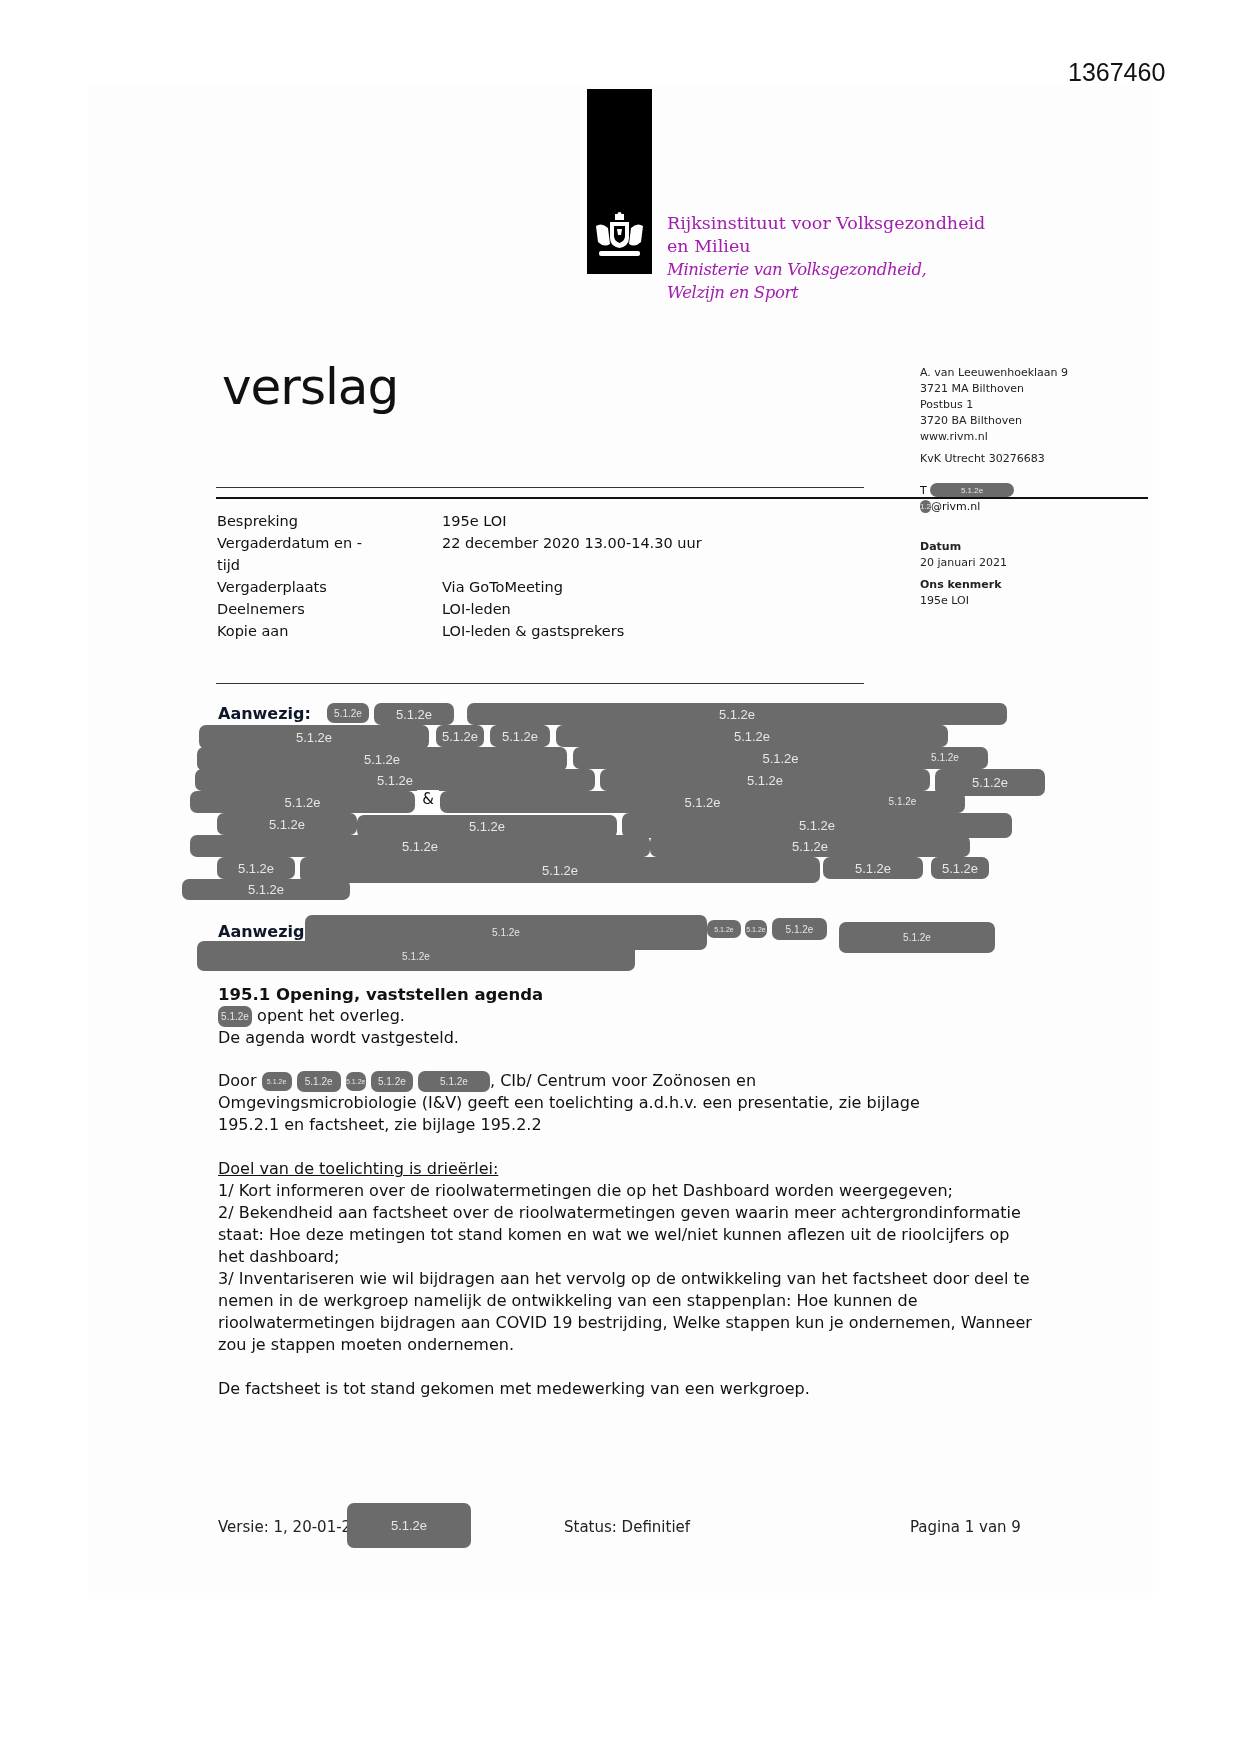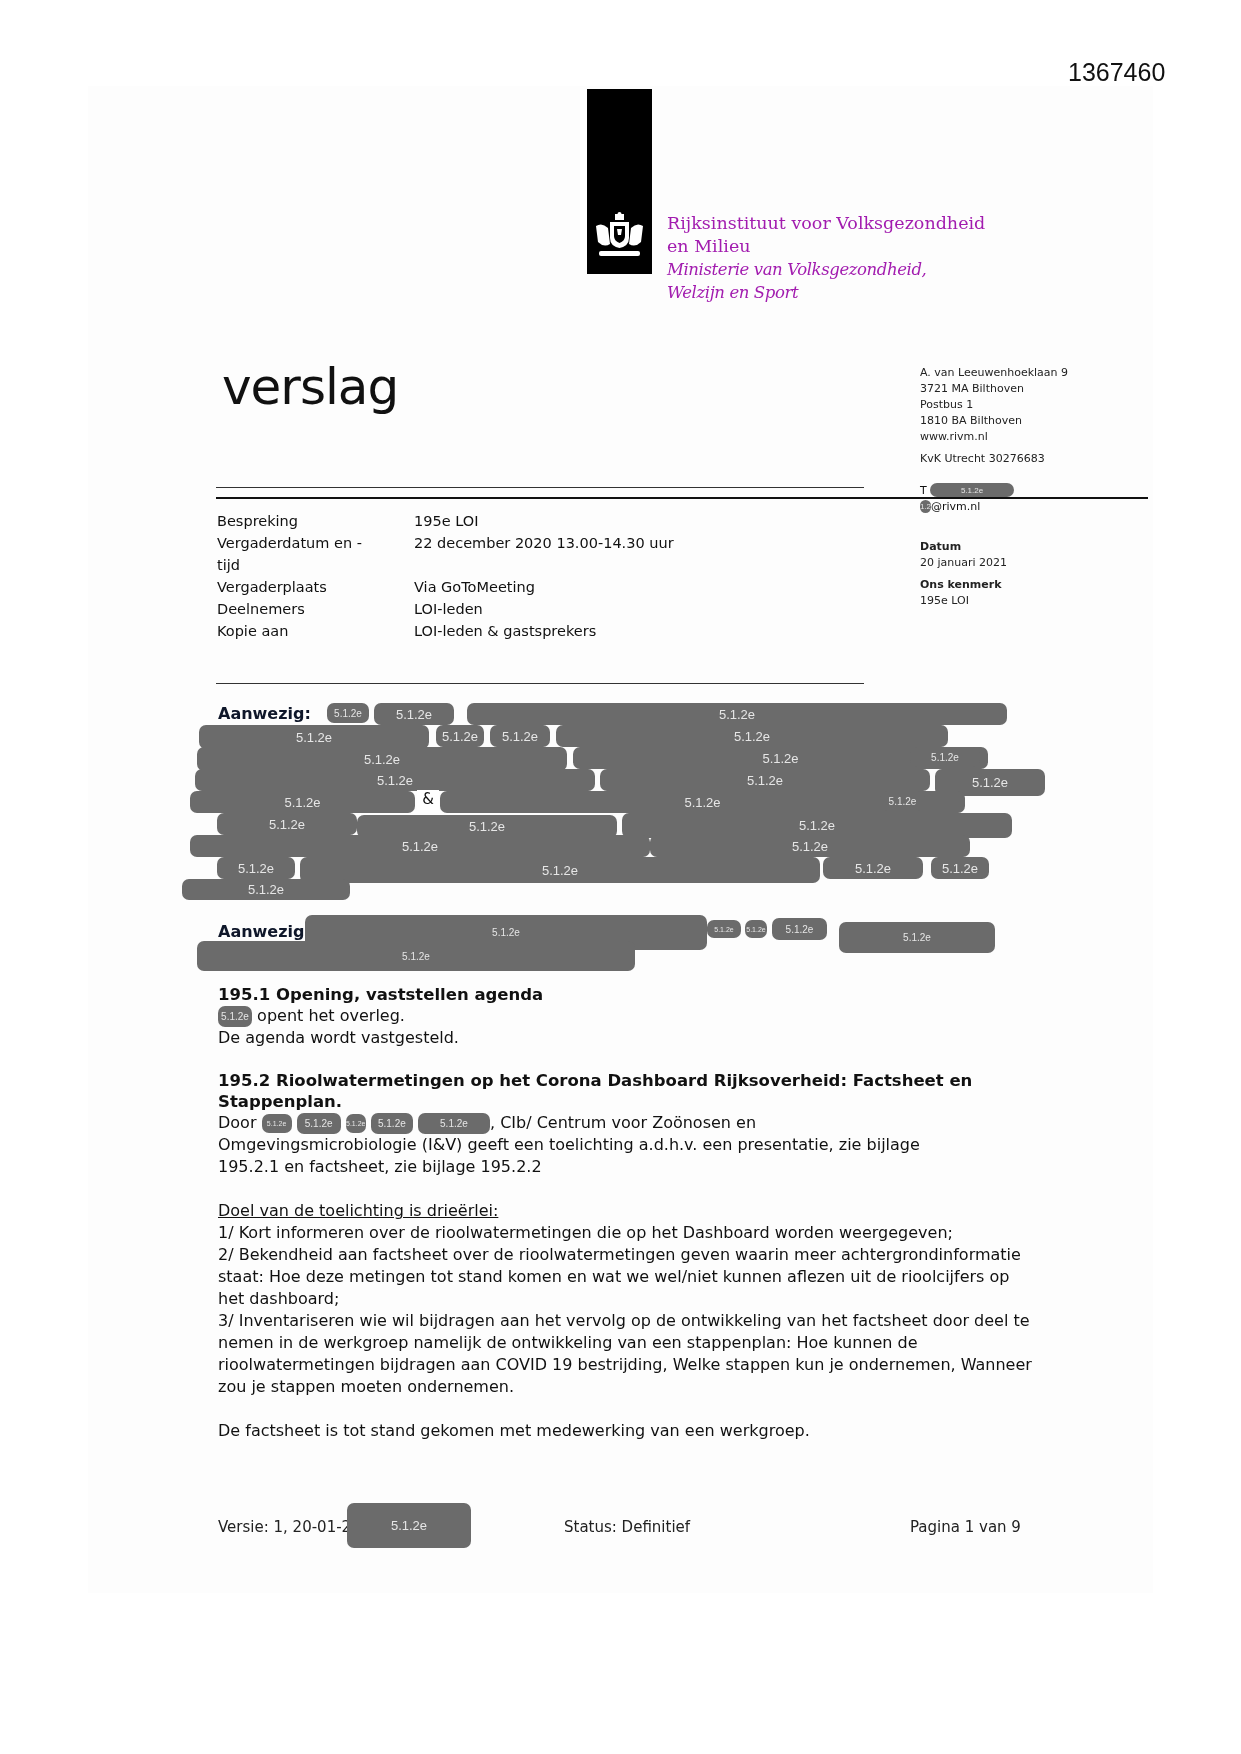--- a/index.html
+++ b/index.html
@@ -10,21 +10,21 @@
   .doc-id { position: absolute; left: 1068px; top: 58px; font-family: "Liberation Sans", sans-serif; font-size: 25px; color: #111; }
   .logo-bar { position: absolute; left: 587px; top: 89px; width: 65px; height: 185px; background: #000; }
   .crest { position: absolute; left: 6px; bottom: 14px; width: 53px; height: 48px; }
   .org { position: absolute; left: 667px; top: 212px; font-family: "DejaVu Serif", serif; font-size: 17.5px; line-height: 23px; color: #a21caf; }
   .org .it { font-style: italic; font-size: 16.5px; letter-spacing: -0.4px; }
   .title { position: absolute; left: 222px; top: 358px; font-family: "DejaVu Sans", sans-serif; font-size: 50px; letter-spacing: -1px; color: #111; font-weight: normal; }
   .addr { position: absolute; left: 920px; top: 365px; font-size: 11px; line-height: 16px; color: #222; }
   .addr .gap { margin-top: 6px; }
   .rule { position: absolute; height: 0; border-top: 1px solid #333; }
   .meta { position: absolute; font-size: 14.5px; line-height: 22px; color: #111; }
-  .meta .row { display: flex; }
+  .meta .row { display: flex; gap: 28px; }
   .meta .k { width: 197px; }
   .side-label { font-weight: bold; font-size: 11px; }
   .side { position: absolute; left: 920px; font-size: 11px; line-height: 16px; color: #222; }
   .red { position: absolute; background: #6b6b6b; color: #e6e6e6; font-family: "Liberation Sans", sans-serif;
          font-size: 13px; display: flex; align-items: center; justify-content: center; white-space: nowrap; overflow: hidden; border-radius: 7px; }
   .red.sm { font-size: 10px; }
   .red.xs { font-size: 7px; }
   .lbl { position: absolute; font-weight: bold; font-size: 16px; color: #0f172a; }
   .body { position: absolute; left: 218px; width: 820px; font-size: 16px; line-height: 22px; color: #111; }
   .body h2 { font-size: 16.5px; font-weight: bold; margin: 0; line-height: 21px; }
@@ -58,21 +58,21 @@
   <div class="it">Ministerie van Volksgezondheid,</div>
   <div class="it">Welzijn en Sport</div>
 </div>
 
 <div class="title">verslag</div>
 
 <div class="addr">
   <div>A. van Leeuwenhoeklaan 9</div>
   <div>3721 MA Bilthoven</div>
   <div>Postbus 1</div>
-  <div>1810 BA Bilthoven</div>
+  <div>3720 BA Bilthoven</div>
   <div>www.rivm.nl</div>
   <div class="gap">KvK Utrecht 30276683</div>
 </div>
 <div class="abs" style="left:920px;top:484px;font-size:11px;">T</div>
 <div class="red xs" style="left:930px;top:483px;width:84px;height:14px;font-size:8px;">5.1.2e</div>
 <div class="red xs" style="left:920px;top:500px;width:11px;height:13px;font-size:8px;">1.2</div>
 <div class="abs" style="left:931px;top:500px;font-size:11px;">@rivm.nl</div>
 
 <div class="side" style="top:539px;">
   <div class="side-label">Datum</div>
@@ -153,21 +153,20 @@
   <div class="red sm" style="left:197px;top:941px;width:438px;height:30px;">5.1.2e</div>
 </div>
 
 <div class="body" style="top:984px;">
   <h2>195.1 Opening, vaststellen agenda</h2>
   <p><span class="red sm" style="position:relative;display:inline-flex;width:34px;height:21px;vertical-align:middle;">5.1.2e</span> <span>opent het overleg.</span></p>
   <p>De agenda wordt vastgesteld.</p>
 </div>
 
 <div class="body" style="top:1070px;">
-  <h2>195.2 Rioolwatermetingen op het Corona Dashboard Rijksoverheid:  Factsheet en Stappenplan.</h2>
   <p>
     <span>Door</span>
     <span class="red xs" style="position:relative;display:inline-flex;width:30px;height:19px;vertical-align:middle;">5.1.2e</span>
     <span class="red sm" style="position:relative;display:inline-flex;width:44px;height:21px;vertical-align:middle;">5.1.2e</span>
     <span class="red xs" style="position:relative;display:inline-flex;width:20px;height:19px;vertical-align:middle;">5.1.2e</span>
     <span class="red sm" style="position:relative;display:inline-flex;width:42px;height:21px;vertical-align:middle;">5.1.2e</span>
     <span class="red sm" style="position:relative;display:inline-flex;width:72px;height:21px;vertical-align:middle;">5.1.2e</span><span>, CIb/ Centrum voor Zoönosen en</span>
   </p>
   <p>Omgevingsmicrobiologie (I&amp;V) geeft een toelichting a.d.h.v. een presentatie, zie bijlage</p>
   <p>195.2.1 en factsheet, zie bijlage 195.2.2</p>

